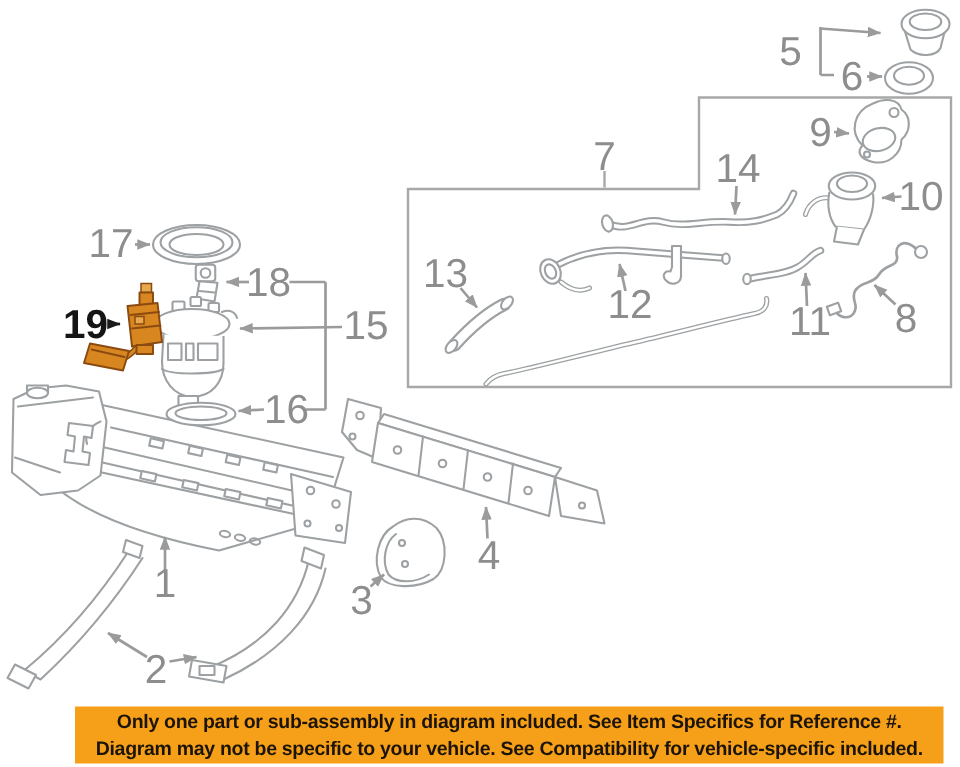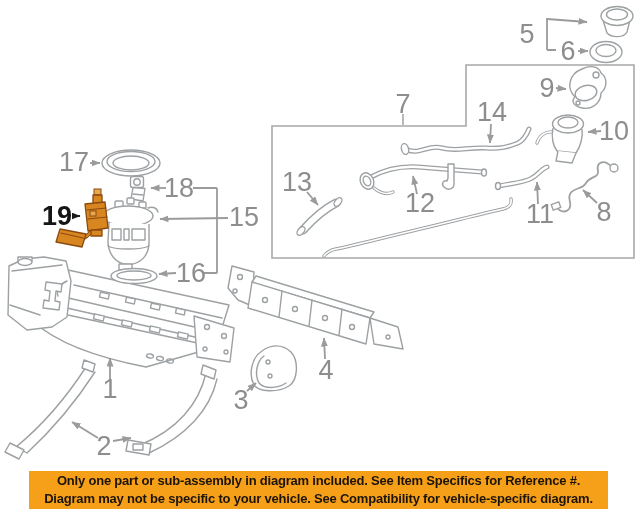--- a/index.html
+++ b/index.html
@@ -267,17 +267,17 @@
         <text x="297" y="191" class="callout">13</text>
         <text x="492" y="121" class="callout">14</text>
         <text x="244" y="226" class="callout">15</text>
         <text x="191" y="282" class="callout">16</text>
         <text x="74" y="171" class="callout">17</text>
         <text x="179" y="197" class="callout">18</text>
         <text x="57" y="225" class="callout hl">19</text>
       </g>
   </svg>
 
-  <div id="banner" style="background: rgb(246, 160, 26); color: rgb(29, 20, 8);">
+  <div id="banner" style="background: rgb(246, 160, 26); color: rgb(29, 20, 8); margin-left: 21px;">
     <div>Only one part or sub-assembly in diagram included. See Item Specifics for Reference #.</div>
-    <div>Diagram may not be specific to your vehicle. See Compatibility for vehicle-specific diagram.</div>
+    <div>Diagram may not be specific to your vehicle. See Compatibility for vehicle-specific included.</div>
   </div>
 </div>
 
 </body></html>

